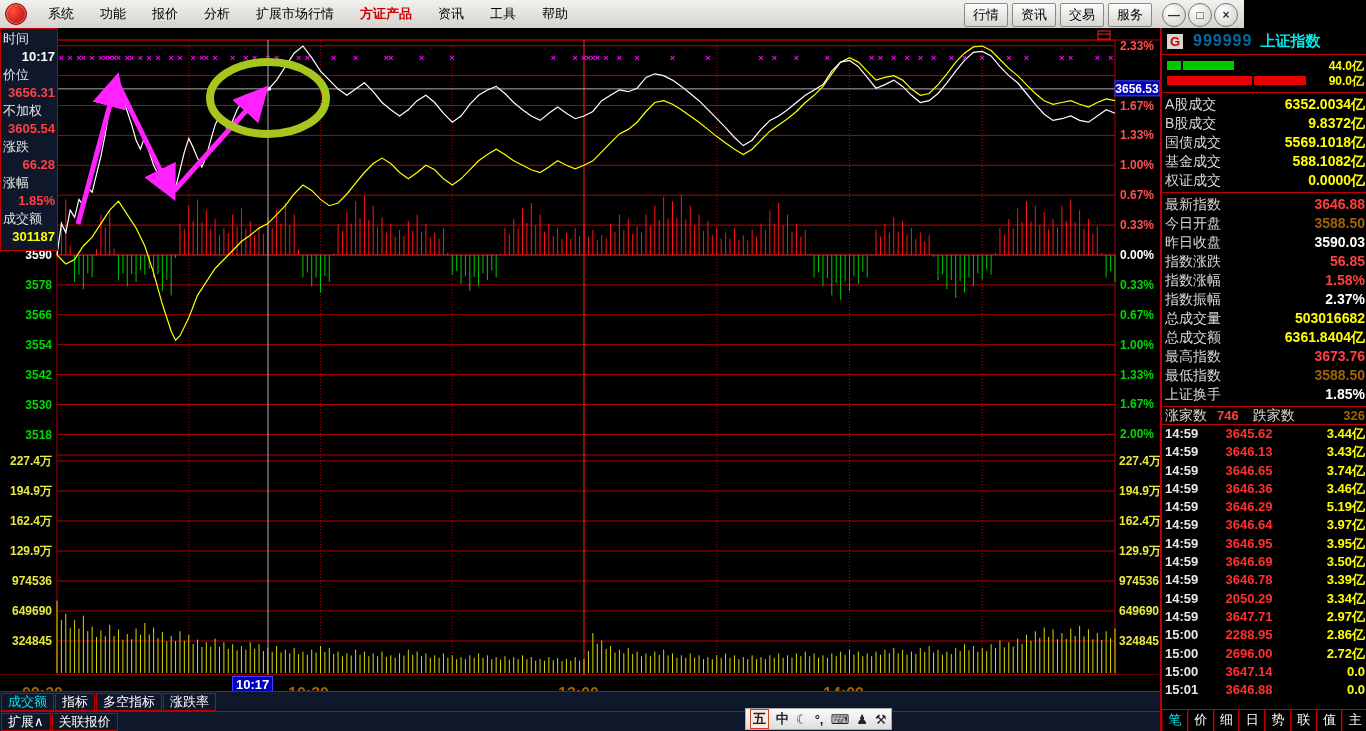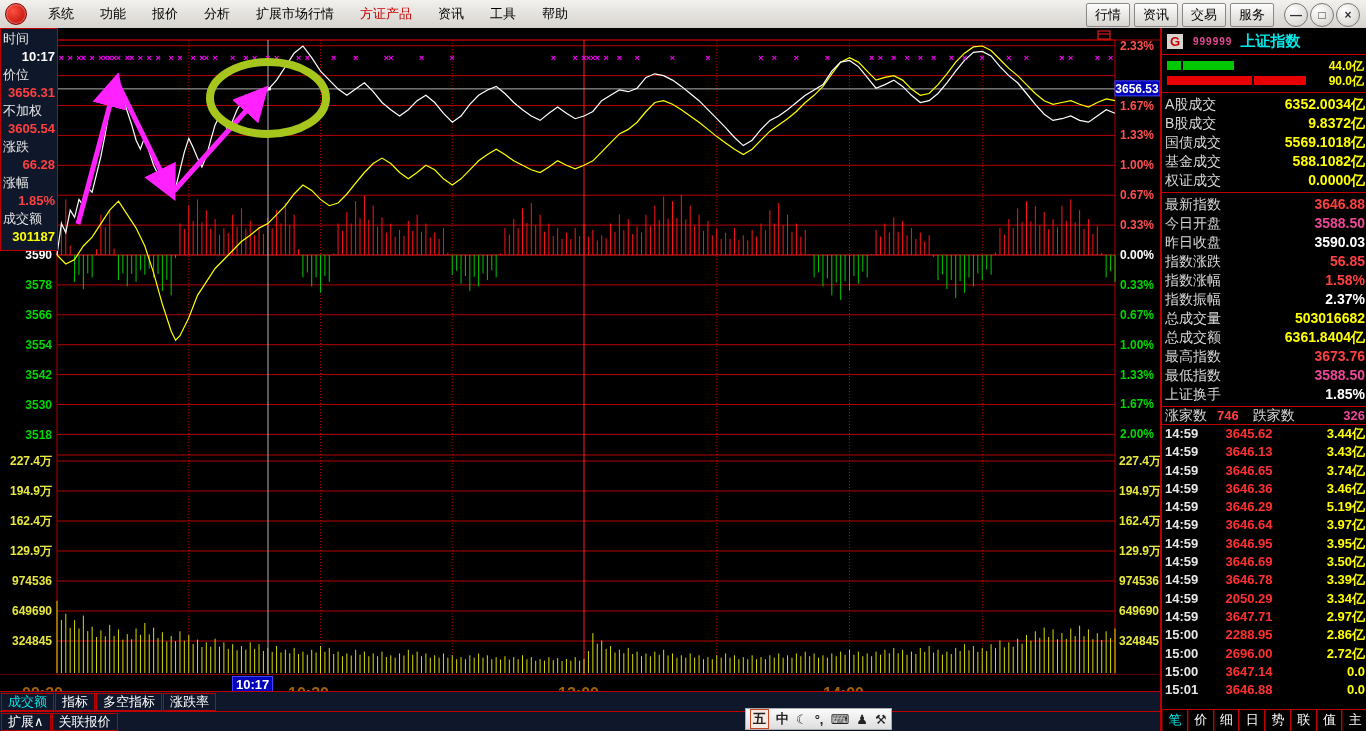--- a/index.html
+++ b/index.html
@@ -1,42 +1,42 @@
 <!DOCTYPE html>
 <html><head>
 <meta charset="utf-8">
 <style>
   html,body{margin:0;padding:0;background:#000;}
   body{width:1366px;height:731px;position:relative;overflow:hidden;
        font-family:"Liberation Sans","DejaVu Sans",sans-serif;font-size:12px;
        -webkit-font-smoothing:none;}
   
-  #titlebar{position:absolute;left:0;top:0;width:1366px;height:28px;
+  #titlebar{position:absolute;left:0;top:0;width:1244px;height:28px;
     background:linear-gradient(#f2f1ee,#d6d3ce);border-bottom:2px solid #1a1a1a;
     display:flex;align-items:center;color:#000;}
   #logo{width:20px;height:20px;border-radius:50%;background:radial-gradient(circle at 35% 35%,#ff5040,#b00000);
     margin:0 8px 0 5px;border:1px solid #800;box-shadow:inset 0 0 2px #fff;}
   .menu-item{padding:4px 13px;cursor:default;font-size:13px;}
-  .menu-item.red{color:#cc0000;font-weight:normal;}
+  .menu-item.red{color:#cc0000;font-weight:bold;}
   #tb-title{position:absolute;left:755px;top:6px;color:#cc0000;font-weight:bold;font-size:14px;white-space:nowrap;}
   #tb-sub{color:#cc0000;font-weight:bold;font-size:14px;margin-left:26px;}
   #tb-right{position:absolute;right:92px;top:3px;display:flex;gap:4px;}
   .tb-btn{background:linear-gradient(#fdfdfd,#d8d5d0);border:1px solid #888;
     padding:2px 8px;font-size:13px;border-radius:2px;}
   #win-btns{position:absolute;right:6px;top:3px;display:flex;gap:2px;}
   .win-btn{width:22px;height:22px;border-radius:50%;border:1px solid #777;
     background:radial-gradient(circle at 35% 30%,#fff,#cfccc6);
     display:flex;align-items:center;justify-content:center;font-size:12px;color:#333;font-weight:bold;}
   
   #sidebar{position:absolute;left:0;top:28px;width:56px;height:221px;background:#0f172a;
     border:1px solid #c00000;color:#e0e0e0;}
   .sb-label{padding:1px 2px;font-size:13px;color:#e6e6e6;}
   .sb-value{padding:0 2px 1px 0;text-align:right;font-weight:bold;font-size:13px;}
   .c-white{color:#ffffff;} .c-red{color:#ff4040;} .c-yellow{color:#ffff00;}
-  .c-green{color:#ec4899;}
+  .c-green{color:#a16207;}
   
   #chart-header{position:absolute;left:58px;top:28px;width:1058px;height:13px;color:#fff;font-size:12px;}
   #chart-svg{position:absolute;left:0;top:28px;}
   
   #time-axis{position:absolute;left:0;top:675px;width:1160px;height:17px;background:#000;}
   .t-label{position:absolute;top:10px;color:#a16207;font-weight:bold;font-size:16px;}
   #time-tag{position:absolute;top:1px;background:#0000bb;color:#fff;font-weight:bold;
     font-size:13px;padding:0 3px;border:1px solid #4040ff;}
   #zoom-ctrls{position:absolute;top:692px;left:1113px;display:flex;}
   .zbtn{width:14px;height:15px;border:1px solid #c00000;color:#fff;background:#000;
@@ -51,21 +51,21 @@
   #ime{position:absolute;left:745px;top:708px;height:20px;background:linear-gradient(#fbfbfb,#dedede);
     border:1px solid #aaa;display:flex;align-items:center;padding:0 4px;gap:7px;z-index:5;}
   .ime-icon{font-size:13px;color:#222;font-weight:bold;}
   .ime-icon.boxed{border:1px solid #cc4422;color:#222;padding:0 2px;background:#f5e9e4;}
   
   #rpanel{position:absolute;left:1160px;top:28px;width:206px;height:703px;background:#000;
     border-left:2px solid #c00000;color:#d0d0d0;}
   #rp-header{height:26px;border-bottom:1px solid #c00000;display:flex;align-items:center;}
   #g-icon{background:#d8d5d0;color:#cc0000;font-weight:bold;width:16px;height:15px;
     text-align:center;line-height:15px;margin:0 10px 0 5px;font-size:13px;}
-  #rp-code{color:#ec4899;font-size:10px;font-weight:bold;letter-spacing:1px;}
+  #rp-code{color:#0369a1;font-size:16px;font-weight:bold;letter-spacing:1px;}
   #rp-name{color:#00e8e8;font-size:15px;font-weight:bold;margin-left:8px;}
   .bid-row{position:relative;height:15px;}
   .bid-seg{position:absolute;top:3px;height:9px;}
   .bid-val{position:absolute;right:4px;top:0;color:#ffff00;font-weight:bold;font-size:12px;}
   #rp-bars{border-bottom:1px solid #c00000;padding:3px 0 4px 0;}
   .rp-row{display:flex;justify-content:space-between;padding:0 3px;height:19px;line-height:19px;}
   .rp-label{color:#d8d8d8;font-size:14px;}
   .rp-value{font-weight:bold;font-size:14px;}
   #rp-stats1{border-bottom:1px solid #c00000;padding:2px 0;}
   #rp-stats2{border-bottom:1px solid #c00000;padding:2px 0;}

